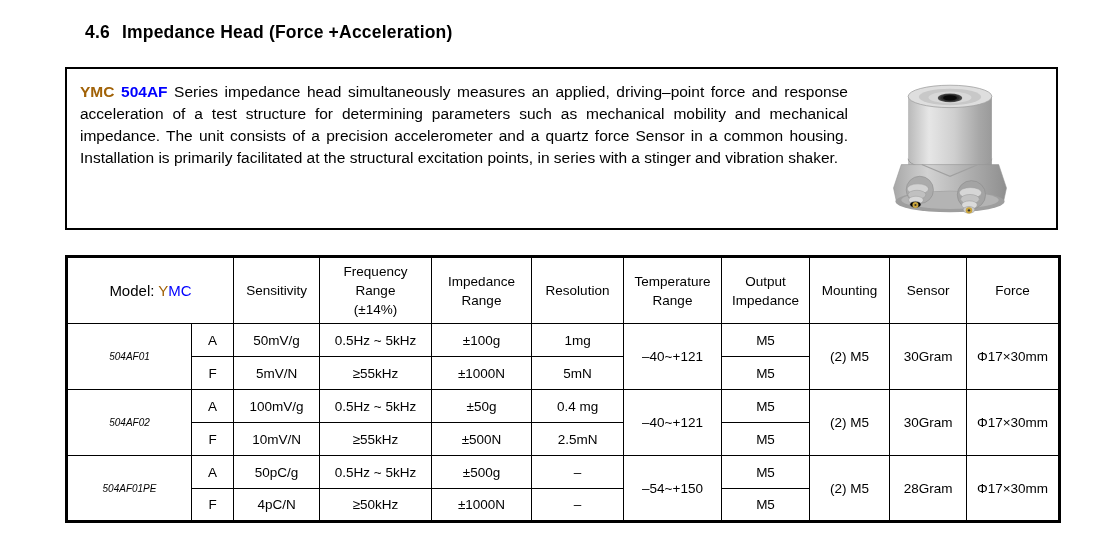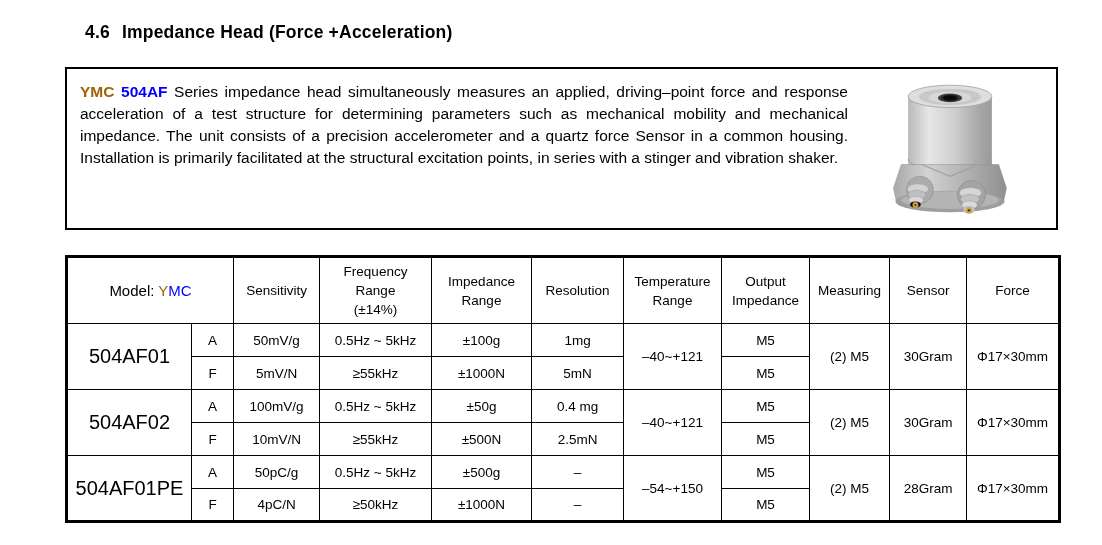--- a/index.html
+++ b/index.html
@@ -59,21 +59,21 @@
     text-align: center; vertical-align: middle;
     padding: 0 2px;
     font-weight: normal;
     color: #000;
   }
   .spec-table { border: 3px solid #000; }
   .spec-table thead tr { height: 67px; }
   .spec-table tbody tr { height: 33px; }
   .th-multi { white-space: pre-line; line-height: 19px; }
   .model-th { font-size: 15px; font-weight: bold; }
-  .model-td { font-size: 20px; font-weight: bold; color: #0000ff; }
+  .model-td { font-size: 10px; font-weight: bold; color: #0000ff; font-style: italic; }
 </style>
 </head>
 <body>
 
 <div class="page">
 
   <div class="heading">
     <span class="h-num">4.6</span><span>Impedance Head (Force +Acceleration)</span>
   </div>
 
@@ -162,21 +162,21 @@
         <th class="th-multi">Frequency
 Range
 (±14%)</th>
         <th class="th-multi">Impedance
 Range</th>
         <th>Resolution</th>
         <th class="th-multi">Temperature
 Range</th>
         <th class="th-multi">Output
 Impedance</th>
-        <th>Measuring</th>
+        <th>Mounting</th>
         <th>Sensor</th>
         <th>Force</th>
       </tr>
     </thead>
     <tbody>
 
       <tr>
         <td rowspan="2" class="model-td">504AF01</td>
         <td>A</td>
         <td>50mV/g</td>

